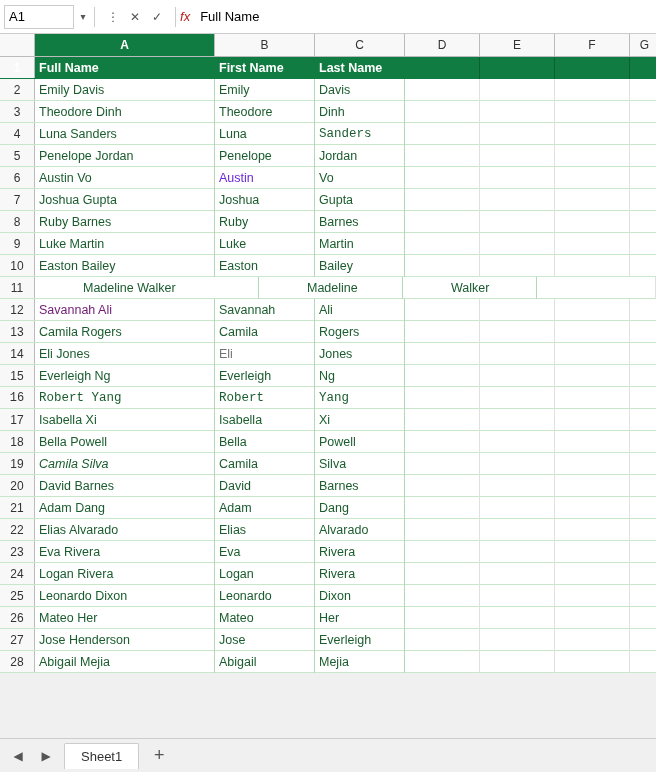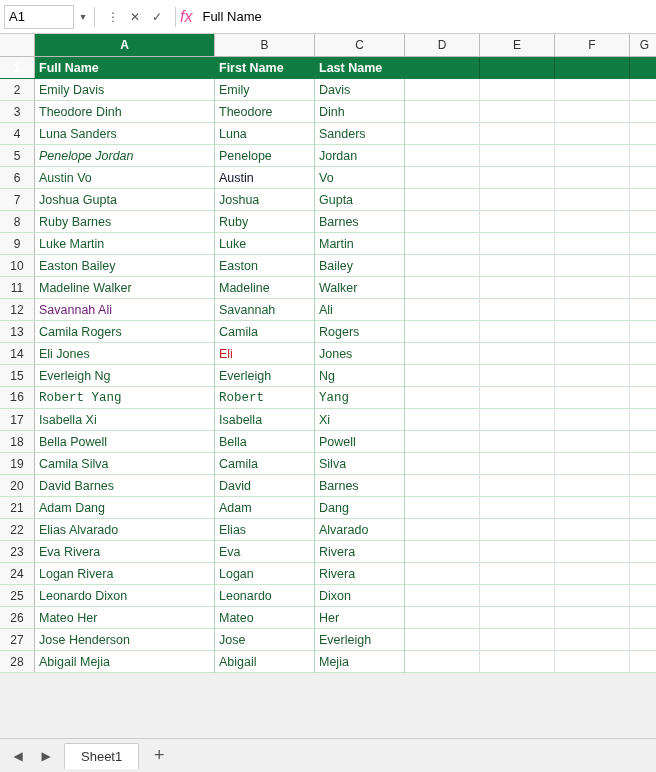--- a/index.html
+++ b/index.html
@@ -59,22 +59,22 @@
       color: #555;
     }
     .formula-divider {
       width: 1px;
       height: 20px;
       background: #ccc;
       margin: 0 2px;
     }
     .formula-fx {
       font-style: italic;
-      font-size: 16px;
-      color: #ec4899;
+      font-size: 13px;
+      color: #b91c1c;
       margin-right: 4px;
     }
     .formula-input {
       flex: 1;
       border: none;
       outline: none;
       font-size: 13px;
       padding: 0 4px;
     }
 
@@ -294,40 +294,40 @@
         <div class="cell col-c" style="color: rgb(26, 92, 46); border-right: 1px solid rgb(178, 216, 184);">Dinh</div>
         <div class="cell col-d"></div>
         <div class="cell col-e"></div>
         <div class="cell col-f"></div>
         <div class="cell col-g"></div>
       </div>
       <div class="data-row data-bordered" style="border-bottom: 1px solid rgb(200, 230, 201);">
         <div class="row-num">4</div>
         <div class="cell col-a" style="color: rgb(26, 92, 46); border-right: 1px solid rgb(178, 216, 184);">Luna Sanders</div>
         <div class="cell col-b" style="color: rgb(26, 92, 46); border-right: 1px solid rgb(178, 216, 184);">Luna</div>
-        <div class="cell col-c" style="color: rgb(26, 92, 46); border-right: 1px solid rgb(178, 216, 184);">Sanders</div>
+        <div class="cell col-c" style="color: rgb(26, 92, 46); border-right: 1px solid rgb(178, 216, 184); font-family: Liberation Mono, monospace;">Sanders</div>
         <div class="cell col-d"></div>
         <div class="cell col-e"></div>
         <div class="cell col-f"></div>
         <div class="cell col-g"></div>
       </div>
       <div class="data-row data-bordered" style="border-bottom: 1px solid rgb(200, 230, 201);">
         <div class="row-num">5</div>
-        <div class="cell col-a" style="color: rgb(26, 92, 46); border-right: 1px solid rgb(178, 216, 184); font-style: italic;">Penelope Jordan</div>
+        <div class="cell col-a" style="color: rgb(26, 92, 46); border-right: 1px solid rgb(178, 216, 184);">Penelope Jordan</div>
         <div class="cell col-b" style="color: rgb(26, 92, 46); border-right: 1px solid rgb(178, 216, 184);">Penelope</div>
         <div class="cell col-c" style="color: rgb(26, 92, 46); border-right: 1px solid rgb(178, 216, 184);">Jordan</div>
         <div class="cell col-d"></div>
         <div class="cell col-e"></div>
         <div class="cell col-f"></div>
         <div class="cell col-g"></div>
       </div>
       <div class="data-row data-bordered" style="border-bottom: 1px solid rgb(200, 230, 201);">
         <div class="row-num">6</div>
         <div class="cell col-a" style="color: rgb(26, 92, 46); border-right: 1px solid rgb(178, 216, 184);">Austin Vo</div>
-        <div class="cell col-b" style="color: #0f172a; border-right: 1px solid rgb(178, 216, 184);">Austin</div>
+        <div class="cell col-b" style="color: #6d28d9; border-right: 1px solid rgb(178, 216, 184);">Austin</div>
         <div class="cell col-c" style="color: rgb(26, 92, 46); border-right: 1px solid rgb(178, 216, 184);">Vo</div>
         <div class="cell col-d"></div>
         <div class="cell col-e"></div>
         <div class="cell col-f"></div>
         <div class="cell col-g"></div>
       </div>
       <div class="data-row data-bordered" style="border-bottom: 1px solid rgb(200, 230, 201);">
         <div class="row-num">7</div>
         <div class="cell col-a" style="color: rgb(26, 92, 46); border-right: 1px solid rgb(178, 216, 184);">Joshua Gupta</div>
         <div class="cell col-b" style="color: rgb(26, 92, 46); border-right: 1px solid rgb(178, 216, 184);">Joshua</div>
@@ -360,21 +360,21 @@
       <div class="data-row data-bordered" style="border-bottom: 1px solid rgb(200, 230, 201);">
         <div class="row-num">10</div>
         <div class="cell col-a" style="color: rgb(26, 92, 46); border-right: 1px solid rgb(178, 216, 184);">Easton Bailey</div>
         <div class="cell col-b" style="color: rgb(26, 92, 46); border-right: 1px solid rgb(178, 216, 184);">Easton</div>
         <div class="cell col-c" style="color: rgb(26, 92, 46); border-right: 1px solid rgb(178, 216, 184);">Bailey</div>
         <div class="cell col-d"></div>
         <div class="cell col-e"></div>
         <div class="cell col-f"></div>
         <div class="cell col-g"></div>
       </div>
-      <div class="data-row data-bordered" style="border-bottom: 1px solid rgb(200, 230, 201);">
+      <div class="data-row data-bordered" style="border-bottom: 1px solid rgb(200, 230, 201); gap: 44px;">
         <div class="row-num">11</div>
         <div class="cell col-a" style="color: rgb(26, 92, 46); border-right: 1px solid rgb(178, 216, 184);">Madeline Walker</div>
         <div class="cell col-b" style="color: rgb(26, 92, 46); border-right: 1px solid rgb(178, 216, 184);">Madeline</div>
         <div class="cell col-c" style="color: rgb(26, 92, 46); border-right: 1px solid rgb(178, 216, 184);">Walker</div>
         <div class="cell col-d"></div>
         <div class="cell col-e"></div>
         <div class="cell col-f"></div>
         <div class="cell col-g"></div>
       </div>
       <div class="data-row data-bordered" style="border-bottom: 1px solid rgb(200, 230, 201);">
@@ -393,21 +393,21 @@
         <div class="cell col-b" style="color: rgb(26, 92, 46); border-right: 1px solid rgb(178, 216, 184);">Camila</div>
         <div class="cell col-c" style="color: rgb(26, 92, 46); border-right: 1px solid rgb(178, 216, 184);">Rogers</div>
         <div class="cell col-d"></div>
         <div class="cell col-e"></div>
         <div class="cell col-f"></div>
         <div class="cell col-g"></div>
       </div>
       <div class="data-row data-bordered" style="border-bottom: 1px solid rgb(200, 230, 201);">
         <div class="row-num">14</div>
         <div class="cell col-a" style="color: rgb(26, 92, 46); border-right: 1px solid rgb(178, 216, 184);">Eli Jones</div>
-        <div class="cell col-b" style="color: #b91c1c; border-right: 1px solid rgb(178, 216, 184);">Eli</div>
+        <div class="cell col-b" style="color: #737373; border-right: 1px solid rgb(178, 216, 184);">Eli</div>
         <div class="cell col-c" style="color: rgb(26, 92, 46); border-right: 1px solid rgb(178, 216, 184);">Jones</div>
         <div class="cell col-d"></div>
         <div class="cell col-e"></div>
         <div class="cell col-f"></div>
         <div class="cell col-g"></div>
       </div>
       <div class="data-row data-bordered" style="border-bottom: 1px solid rgb(200, 230, 201);">
         <div class="row-num">15</div>
         <div class="cell col-a" style="color: rgb(26, 92, 46); border-right: 1px solid rgb(178, 216, 184);">Everleigh Ng</div>
         <div class="cell col-b" style="color: rgb(26, 92, 46); border-right: 1px solid rgb(178, 216, 184);">Everleigh</div>
@@ -442,21 +442,21 @@
         <div class="cell col-a" style="color: rgb(26, 92, 46); border-right: 1px solid rgb(178, 216, 184);">Bella Powell</div>
         <div class="cell col-b" style="color: rgb(26, 92, 46); border-right: 1px solid rgb(178, 216, 184);">Bella</div>
         <div class="cell col-c" style="color: rgb(26, 92, 46); border-right: 1px solid rgb(178, 216, 184);">Powell</div>
         <div class="cell col-d"></div>
         <div class="cell col-e"></div>
         <div class="cell col-f"></div>
         <div class="cell col-g"></div>
       </div>
       <div class="data-row data-bordered" style="border-bottom: 1px solid rgb(200, 230, 201);">
         <div class="row-num">19</div>
-        <div class="cell col-a" style="color: rgb(26, 92, 46); border-right: 1px solid rgb(178, 216, 184);">Camila Silva</div>
+        <div class="cell col-a" style="color: rgb(26, 92, 46); border-right: 1px solid rgb(178, 216, 184); font-style: italic;">Camila Silva</div>
         <div class="cell col-b" style="color: rgb(26, 92, 46); border-right: 1px solid rgb(178, 216, 184);">Camila</div>
         <div class="cell col-c" style="color: rgb(26, 92, 46); border-right: 1px solid rgb(178, 216, 184);">Silva</div>
         <div class="cell col-d"></div>
         <div class="cell col-e"></div>
         <div class="cell col-f"></div>
         <div class="cell col-g"></div>
       </div>
       <div class="data-row data-bordered" style="border-bottom: 1px solid rgb(200, 230, 201);">
         <div class="row-num">20</div>
         <div class="cell col-a" style="color: rgb(26, 92, 46); border-right: 1px solid rgb(178, 216, 184);">David Barnes</div>

